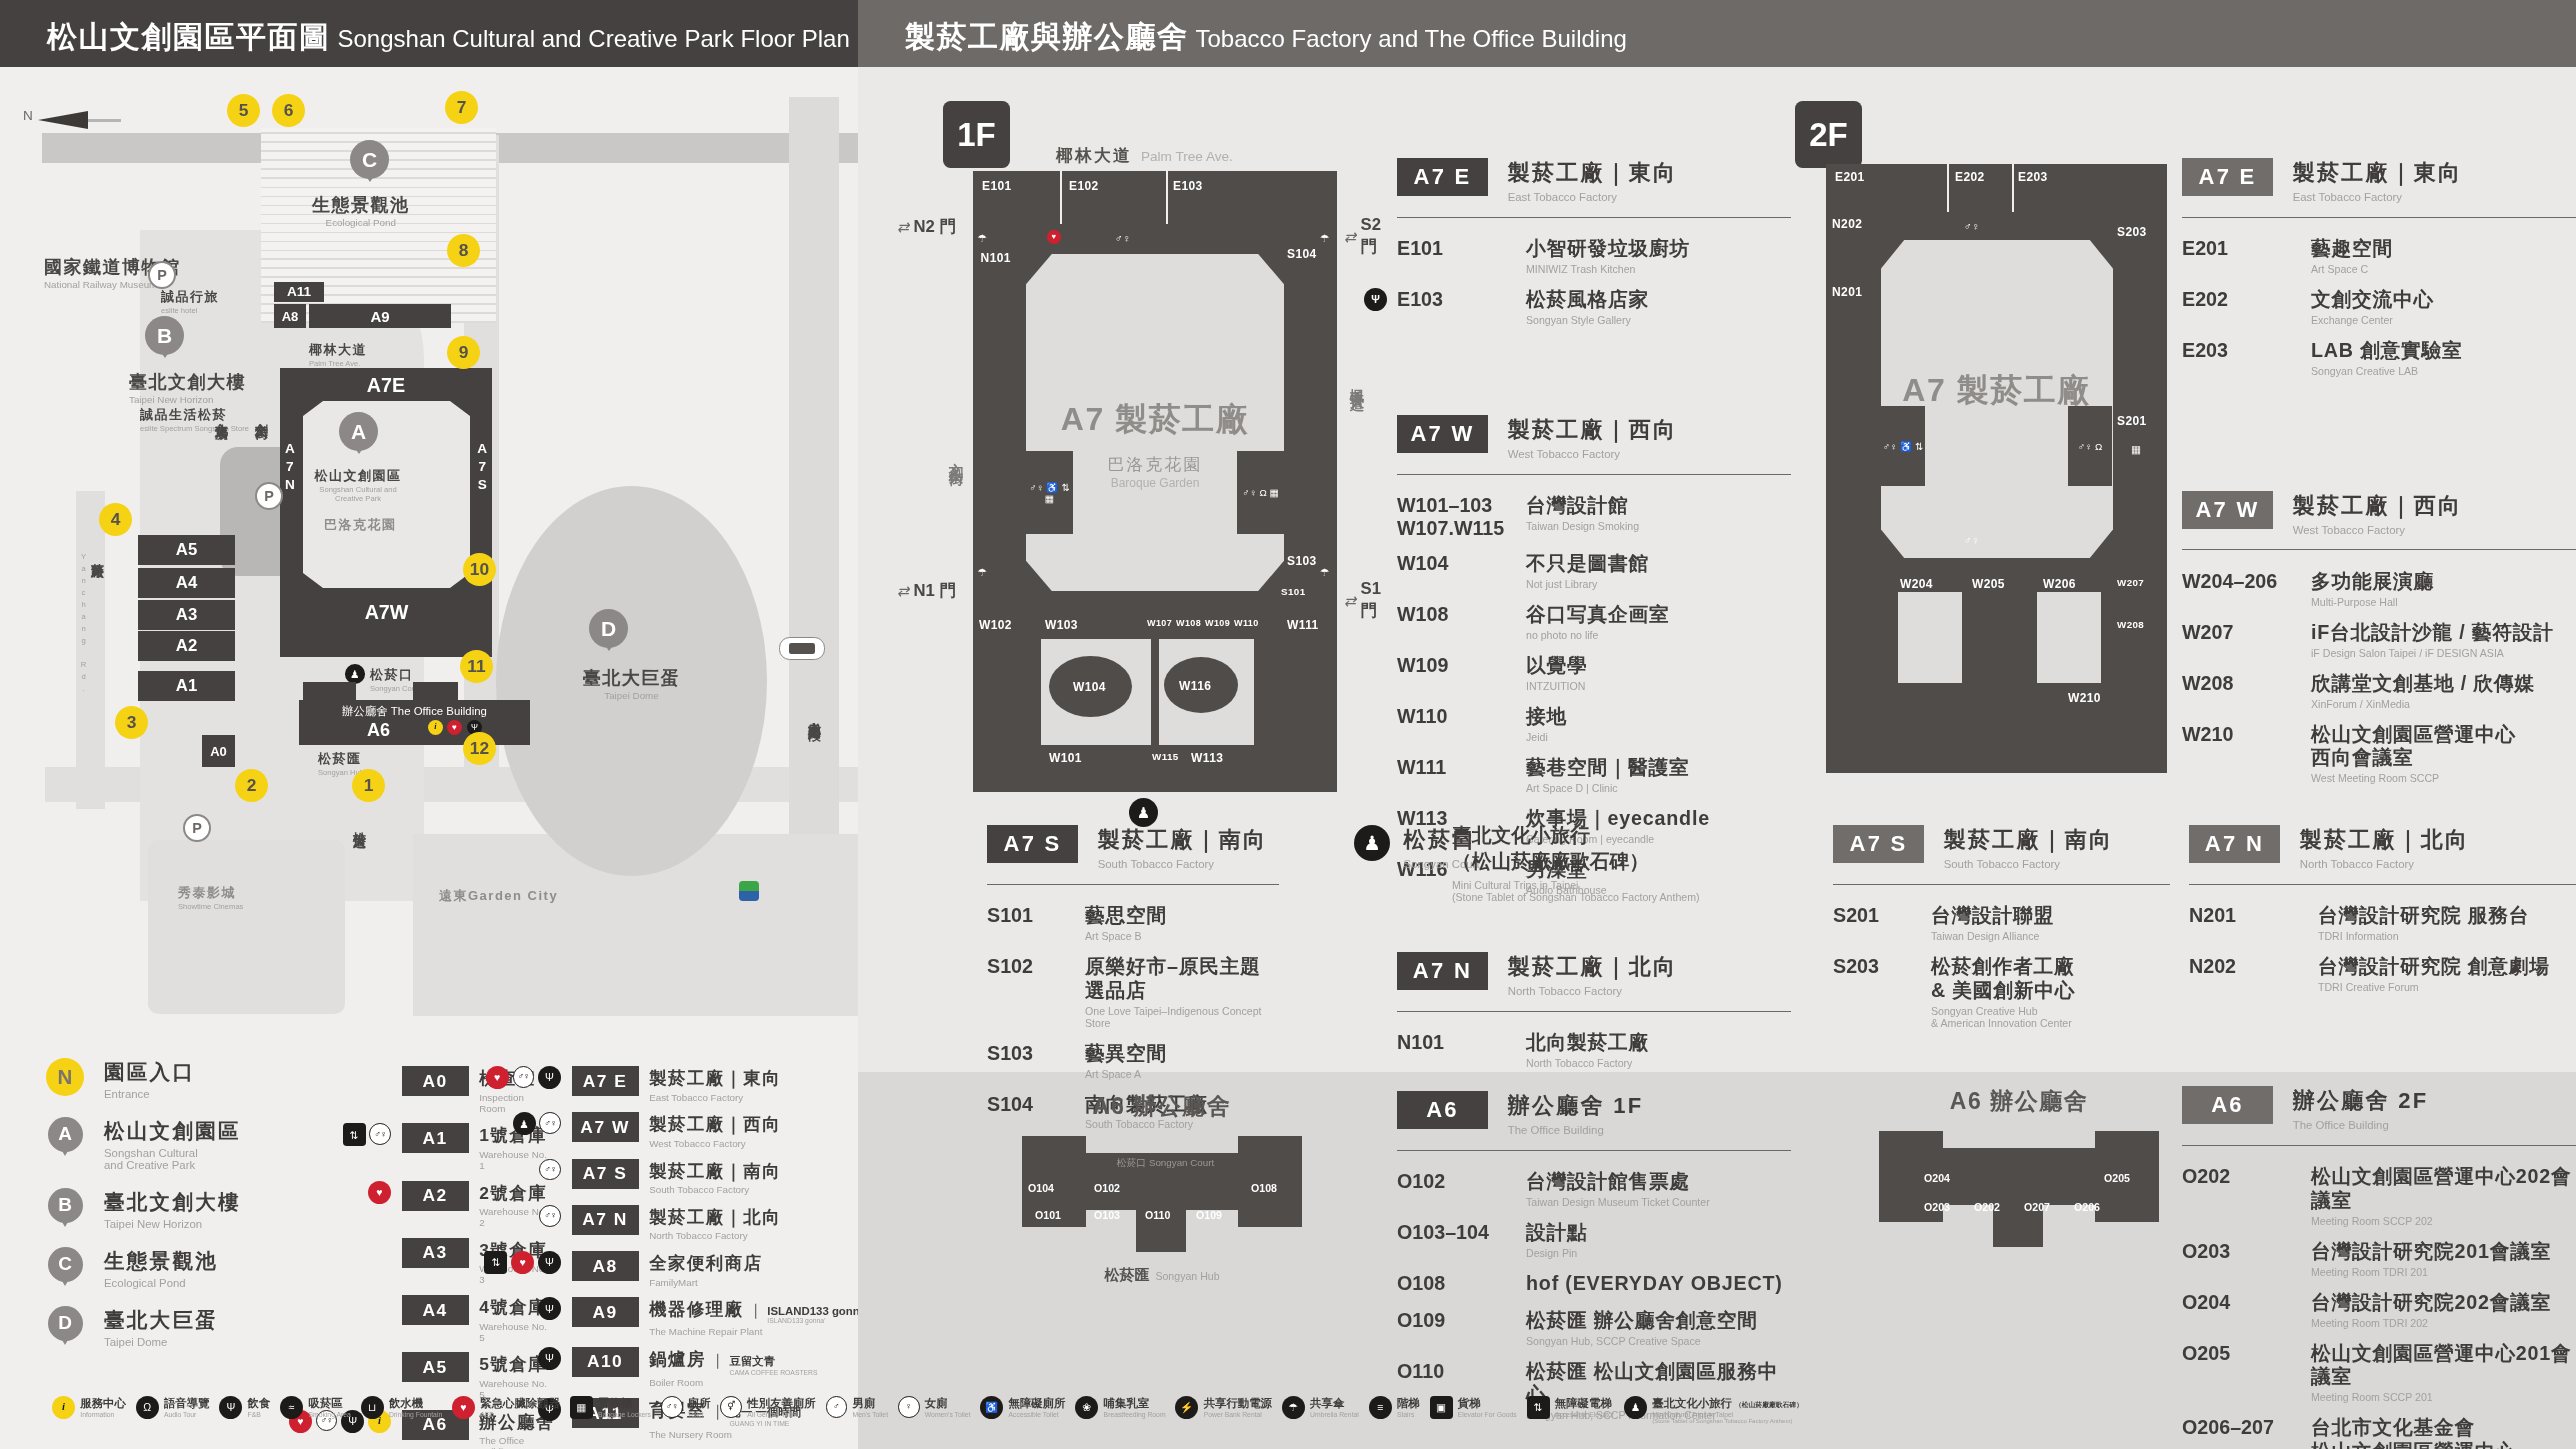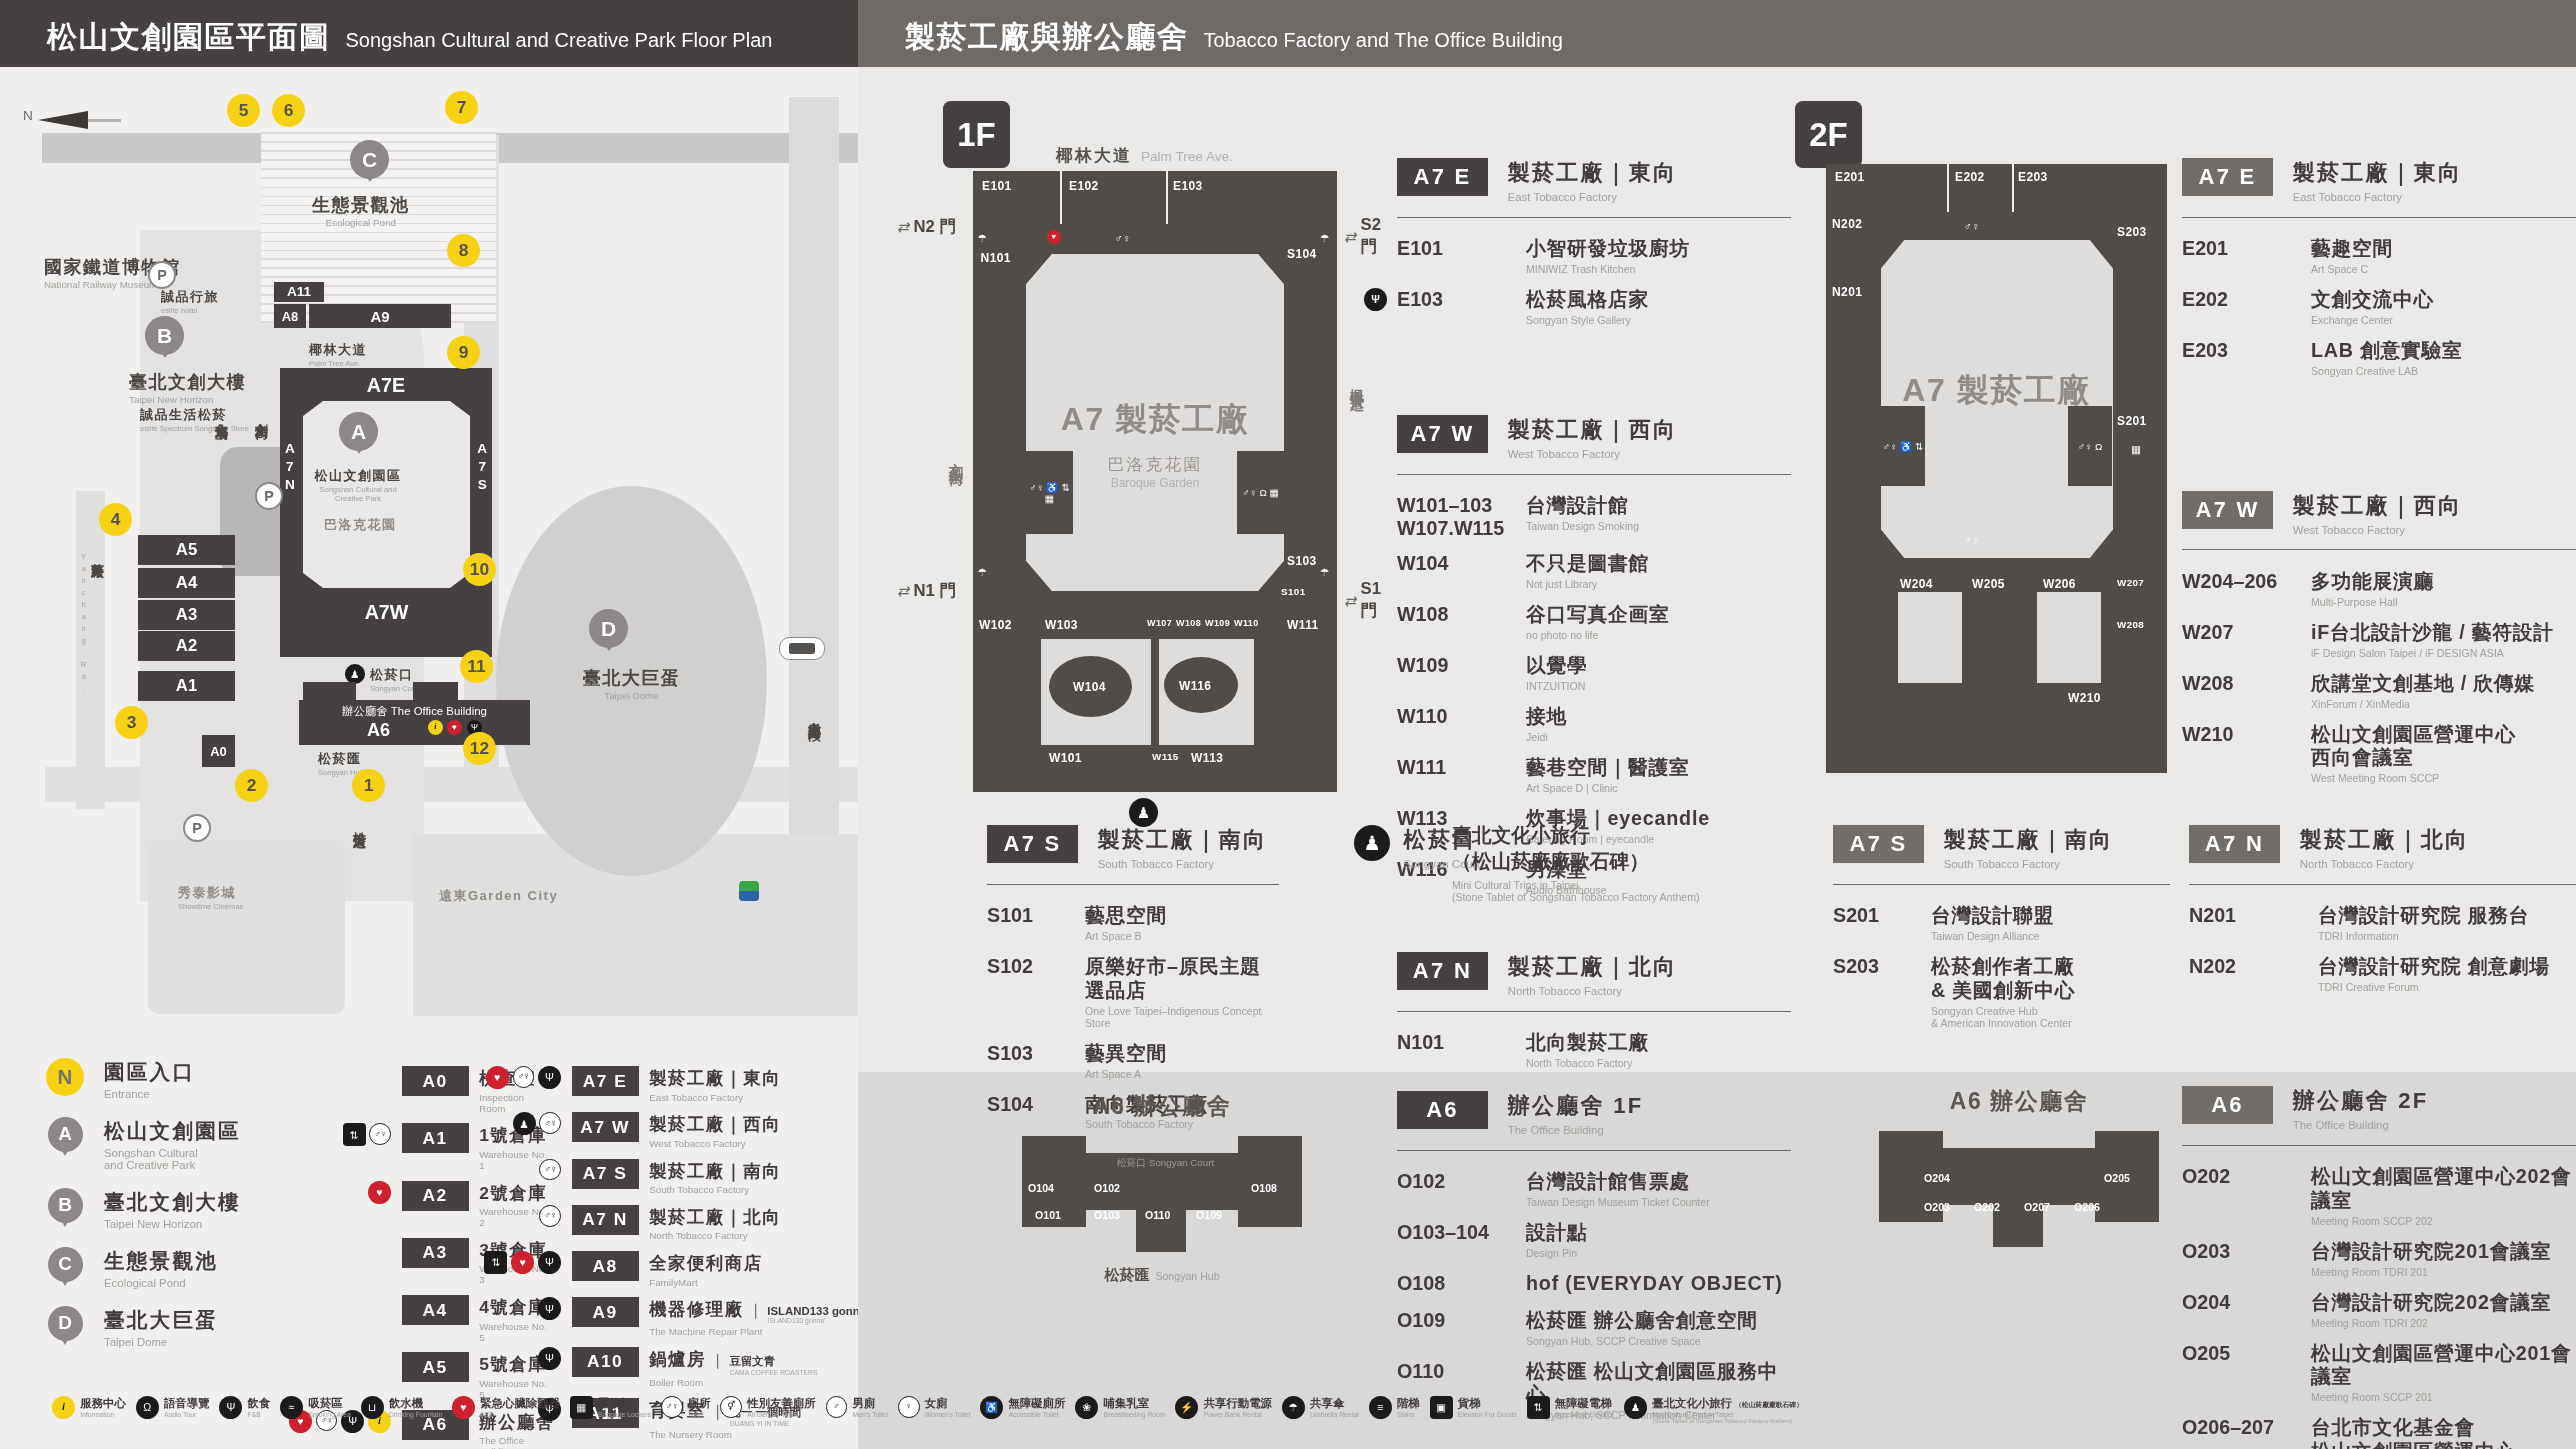--- a/index.html
+++ b/index.html
@@ -2,21 +2,21 @@
 <html style="font-size:12px"><head>
 <meta charset="utf-8">
 <style>
   html,body{margin:0;padding:0;background:#eae9e7}
   .stage{position:relative;width:2576px;height:1449px;background:#eae9e7;font-family:"Liberation Sans",sans-serif;overflow:hidden}
   
   .hdr-left,.hdr-right{position:absolute;top:0;height:67px;display:flex;align-items:baseline;color:#fff}
   .hdr-left{left:0;width:858px;background:#454140;padding:16.7px 0 0 47px;box-sizing:border-box}
   .hdr-right{left:858px;width:1900px;background:#6e6a68;padding:16.7px 0 0 47px;box-sizing:border-box}
   .hdr-zh{font-size:30px;font-weight:bold;letter-spacing:1.5px}
-  .hdr-en{font-size:20px;margin-left:15px}
+  .hdr-en{font-size:24px;margin-left:7px}
   
   .pmap{position:absolute;left:0;top:67px;width:858px;height:1383px;background:#f0efed;overflow:hidden}
   .pright{position:absolute;left:858px;top:67px;width:1718px;height:1383px;background:#eae9e7}
   .band{position:absolute;left:0;top:1005px;width:1718px;height:377px;background:#d9d8d6}
   .vtext{writing-mode:vertical-rl;text-orientation:upright;letter-spacing:3px}
   .vten{writing-mode:vertical-rl}
   
   .road{position:absolute;background:#d8d7d5}
   .road-top{left:42px;top:66px;width:817px;height:30px;background:#c9c8c6}
   .road-v{left:464px;top:68px;width:35px;height:652px;background:#e0dfdd}

